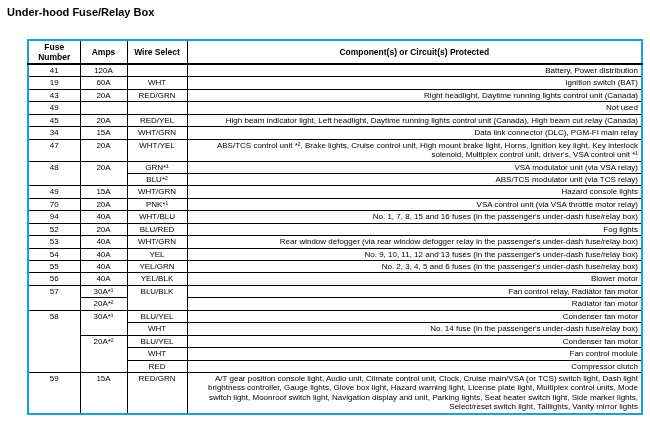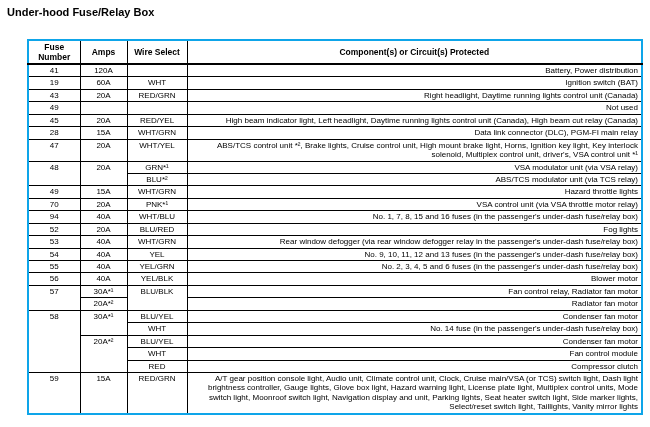--- a/index.html
+++ b/index.html
@@ -99,21 +99,21 @@
         <td></td>
         <td class="left">Not used</td>
       </tr>
       <tr>
         <td>45</td>
         <td>20A</td>
         <td>RED/YEL</td>
         <td class="left">High beam indicator light, Left headlight, Daytime running lights control unit (Canada), High beam cut relay (Canada)</td>
       </tr>
       <tr>
-        <td>28</td>
+        <td>34</td>
         <td>15A</td>
         <td>WHT/GRN</td>
         <td class="left">Data link connector (DLC), PGM-FI main relay</td>
       </tr>
       <tr>
         <td>47</td>
         <td>20A</td>
         <td>WHT/YEL</td>
         <td class="left">ABS/TCS control unit *², Brake lights, Cruise control unit, High mount brake light, Horns, Ignition key light, Key interlock solenoid, Multiplex control unit, driver's, VSA control unit *¹</td>
       </tr>
@@ -124,21 +124,21 @@
         <td class="left">VSA modulator unit (via VSA relay)</td>
       </tr>
       <tr>
         <td>BLU*²</td>
         <td class="left">ABS/TCS modulator unit (via TCS relay)</td>
       </tr>
       <tr>
         <td>49</td>
         <td>15A</td>
         <td>WHT/GRN</td>
-        <td class="left">Hazard throttle lights</td>
+        <td class="left">Hazard console lights</td>
       </tr>
       <tr>
         <td>70</td>
         <td>20A</td>
         <td>PNK*¹</td>
         <td class="left">VSA control unit (via VSA throttle motor relay)</td>
       </tr>
       <tr>
         <td>94</td>
         <td>40A</td>

